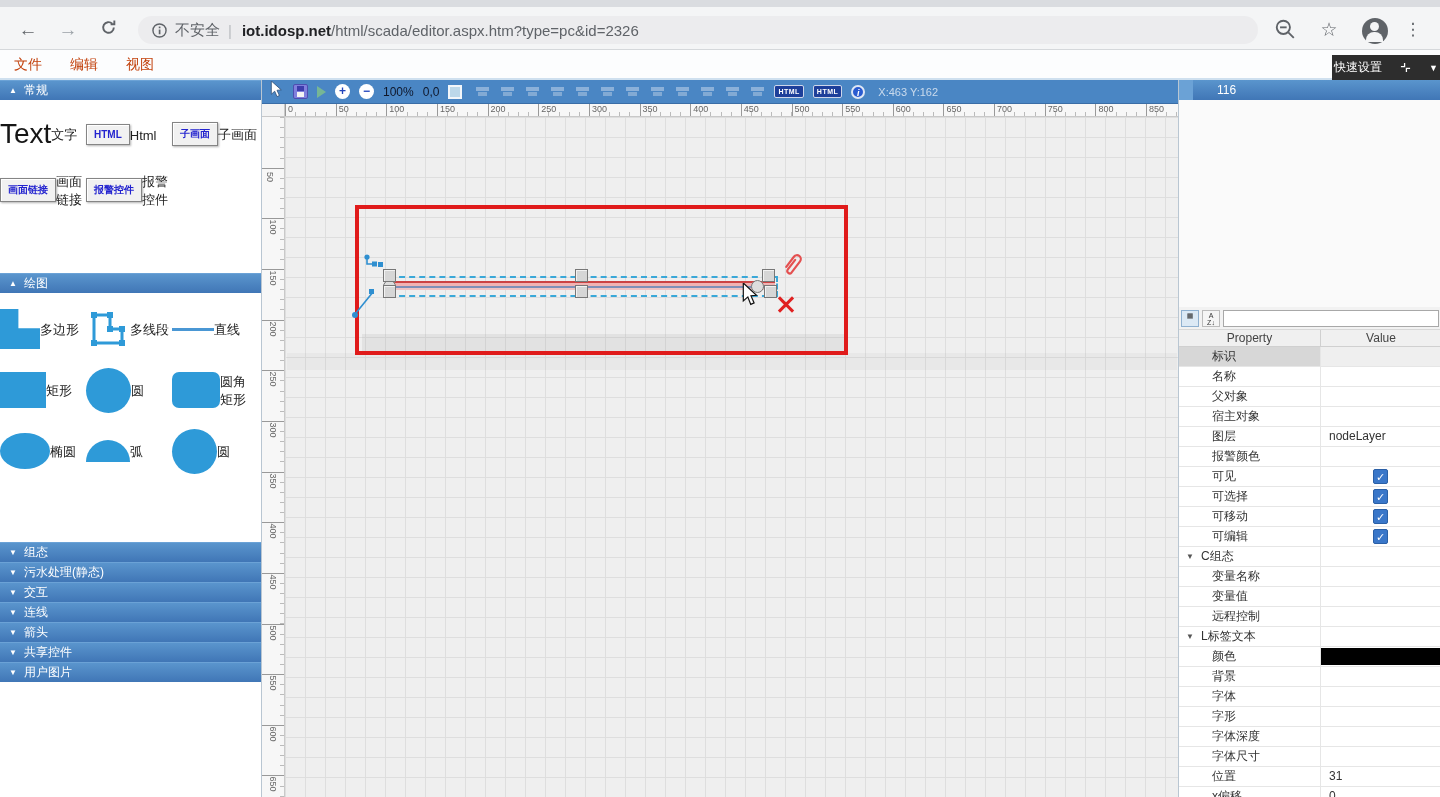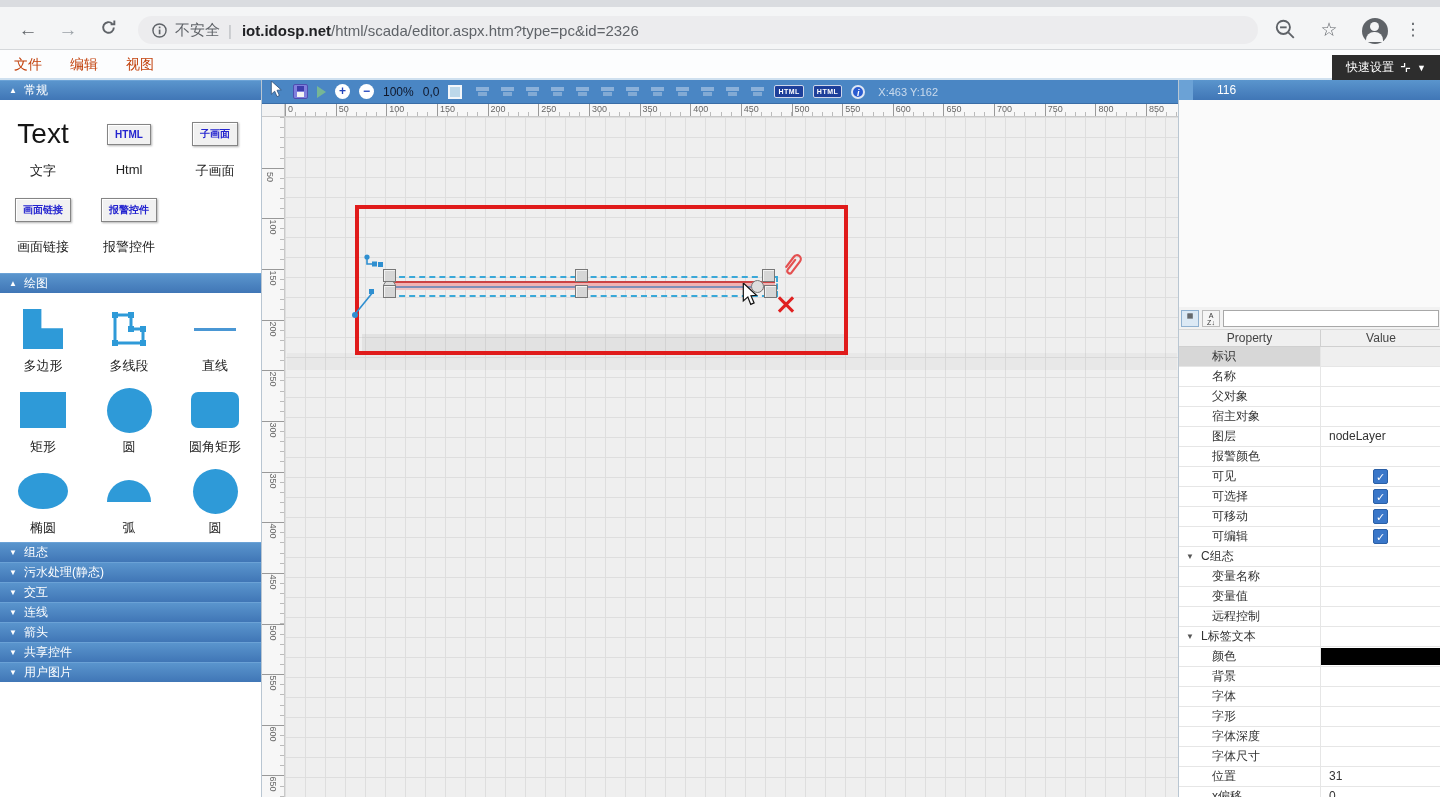--- a/index.html
+++ b/index.html
@@ -20,36 +20,36 @@
   .bt-right > div { position:absolute; top:0; width:26px; height:26px; }
   .star-ic { font-size:19px; color:#5f6368; text-align:center; line-height:24px; }
   .avatar-ic { background:#5f6368; border-radius:50%; }
   .avatar-ic::before { content:""; position:absolute; left:8px; top:4px; width:9px; height:9px; border-radius:50%; background:#f4f5f6; }
   .avatar-ic::after { content:""; position:absolute; left:4px; top:14px; width:17px; height:10px; border-radius:8px 8px 0 0; background:#f4f5f6; }
   .dots-ic { font-size:17px; color:#5f6368; text-align:center; line-height:24px; letter-spacing:0; }
 
   
   .menu-bar { position:absolute; top:50px; left:0; width:1440px; height:30px; background:#fcfdfe; border-bottom:2px solid #cfe0ef; }
   .menu-item { float:left; padding:6px 14px; font-size:14px; color:#c2410c; cursor:pointer; }
-  .quick-set { position:absolute; right:0; top:5px; height:25px; width:108px; background:#2d2d2d; color:#fff; display:flex; align-items:center; justify-content:center; gap:6px; cursor:pointer; }
+  .quick-set { position:absolute; right:0; top:5px; height:25px; width:108px; background:#2d2d2d; color:#fff; display:flex; align-items:center; justify-content:center; gap:18px; cursor:pointer; }
   .quick-set .lbl { font-size:12px; }
   .qs-caret { font-size:9px; color:#fff; }
 
   
   .app { position:absolute; top:80px; left:0; width:1440px; height:717px; display:flex; }
   .sidebar { width:262px; height:717px; background:#fff; overflow:hidden; border-right:1px solid #b9c6d2; }
   .canvas-col { width:916px; height:717px; display:flex; flex-direction:column; }
   .right-panel { width:262px; height:717px; background:#fafafa; overflow:hidden; border-left:1px solid #b9c6d2; position:relative; }
 
   
   .panel-header { height:20px; background:linear-gradient(#5a95cd,#4076b6); color:#fff; font-size:12px; display:flex; align-items:center; padding-left:9px; gap:7px; cursor:pointer; border-top:1px solid #6ba2d6; }
   .panel-header .tri { font-size:8px; }
   .gen-area { height:173px; padding:8px 0 0 0; }
   .gen-grid { display:flex; flex-wrap:wrap; }
-  .pal-cell { width:86px; display:flex; flex-direction:column; align-items:center; margin-bottom:4px; cursor:pointer; }
+  .pal-cell { width:86px; display:flex; flex-direction:row; align-items:center; margin-bottom:4px; cursor:pointer; }
   .pal-prev { height:52px; display:flex; align-items:center; justify-content:center; }
   .pal-label { font-size:13px; color:#222; margin-top:2px; }
   .text-preview { font-size:28px; color:#161616; }
   .mini-btn { background:#f1f1f1; border:1px solid #858585; box-shadow:inset 1px 1px 0 #fff,1px 1px 2px rgba(0,0,0,.3); color:#2323cf; font-size:10px; font-weight:bold; padding:4px 7px; white-space:nowrap; }
   .draw-area { height:249px; padding-top:10px; }
   .draw-grid { display:flex; flex-wrap:wrap; }
   .draw-grid .pal-cell { margin-bottom:9px; }
   .shape-polygon { width:40px; height:40px; background:#2e9ad8; clip-path:polygon(0 0,46% 0,46% 48%,100% 48%,100% 100%,0 100%); }
   .shape-line { width:42px; height:3px; background:#4a97d4; }
   .shape-rect { width:46px; height:36px; background:#2e9ad8; }

